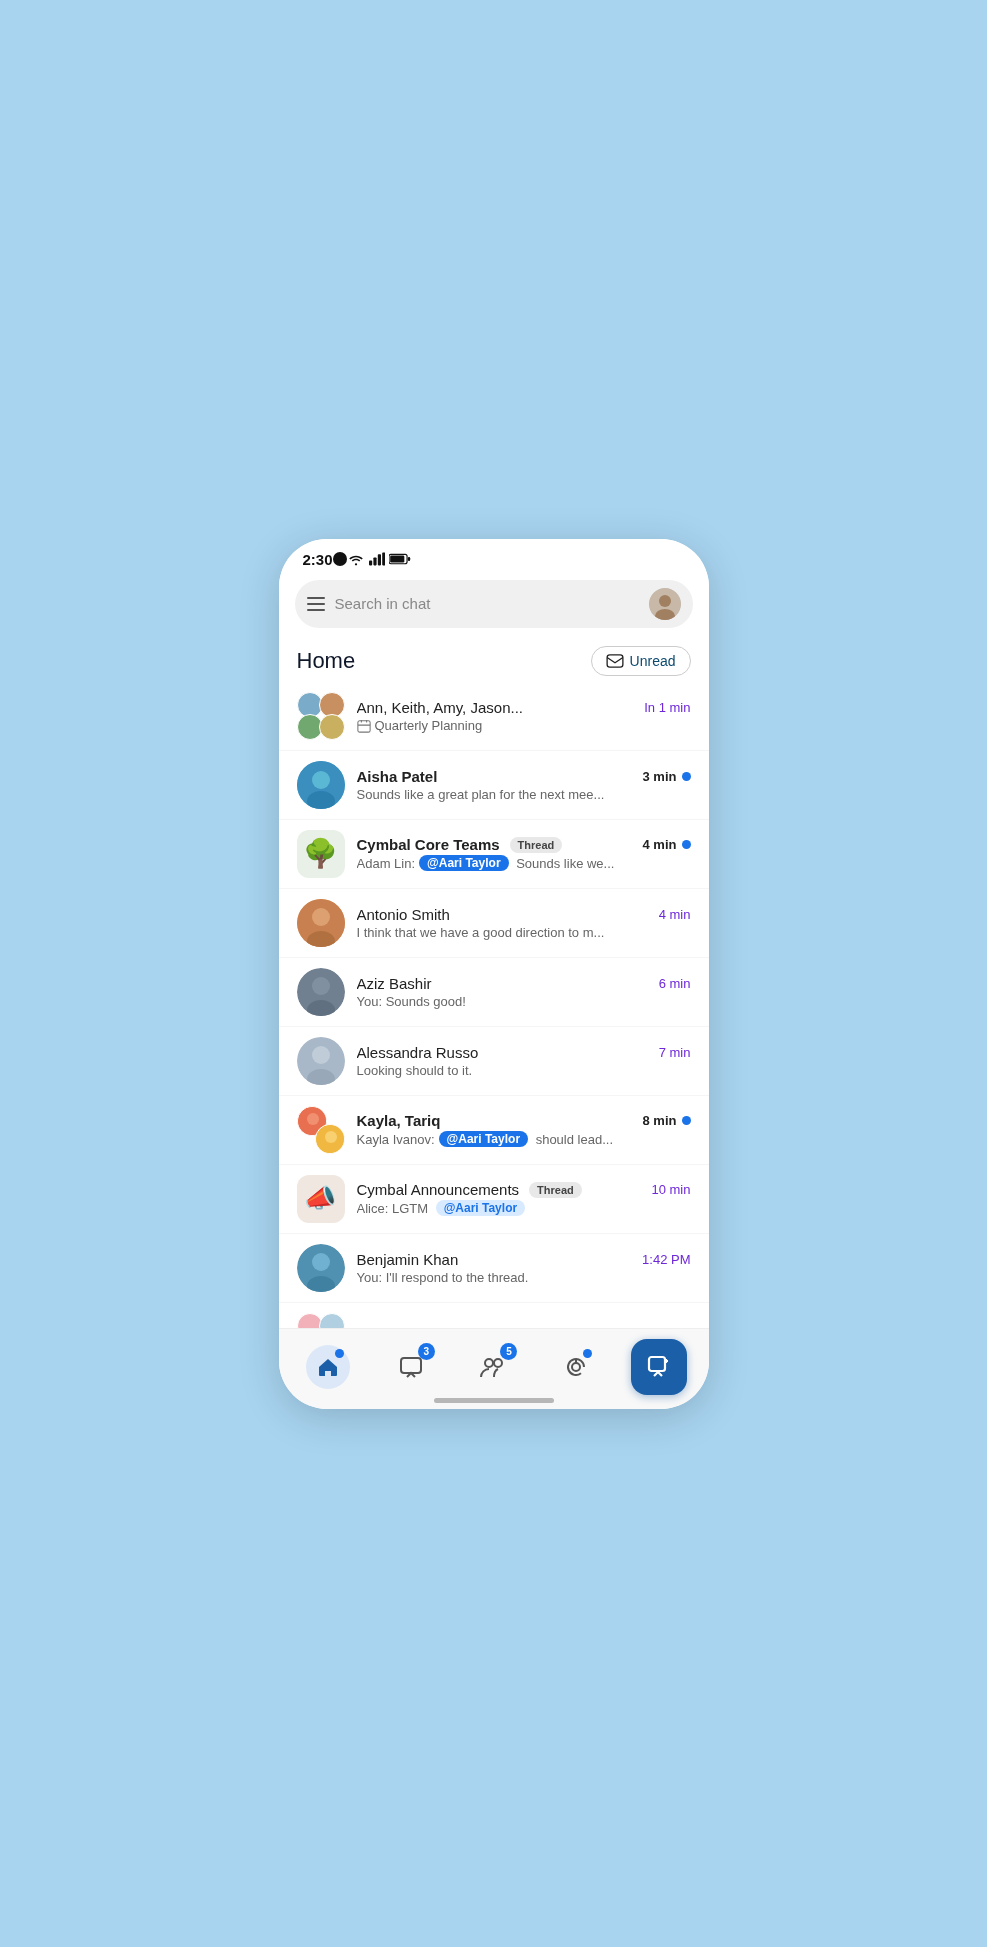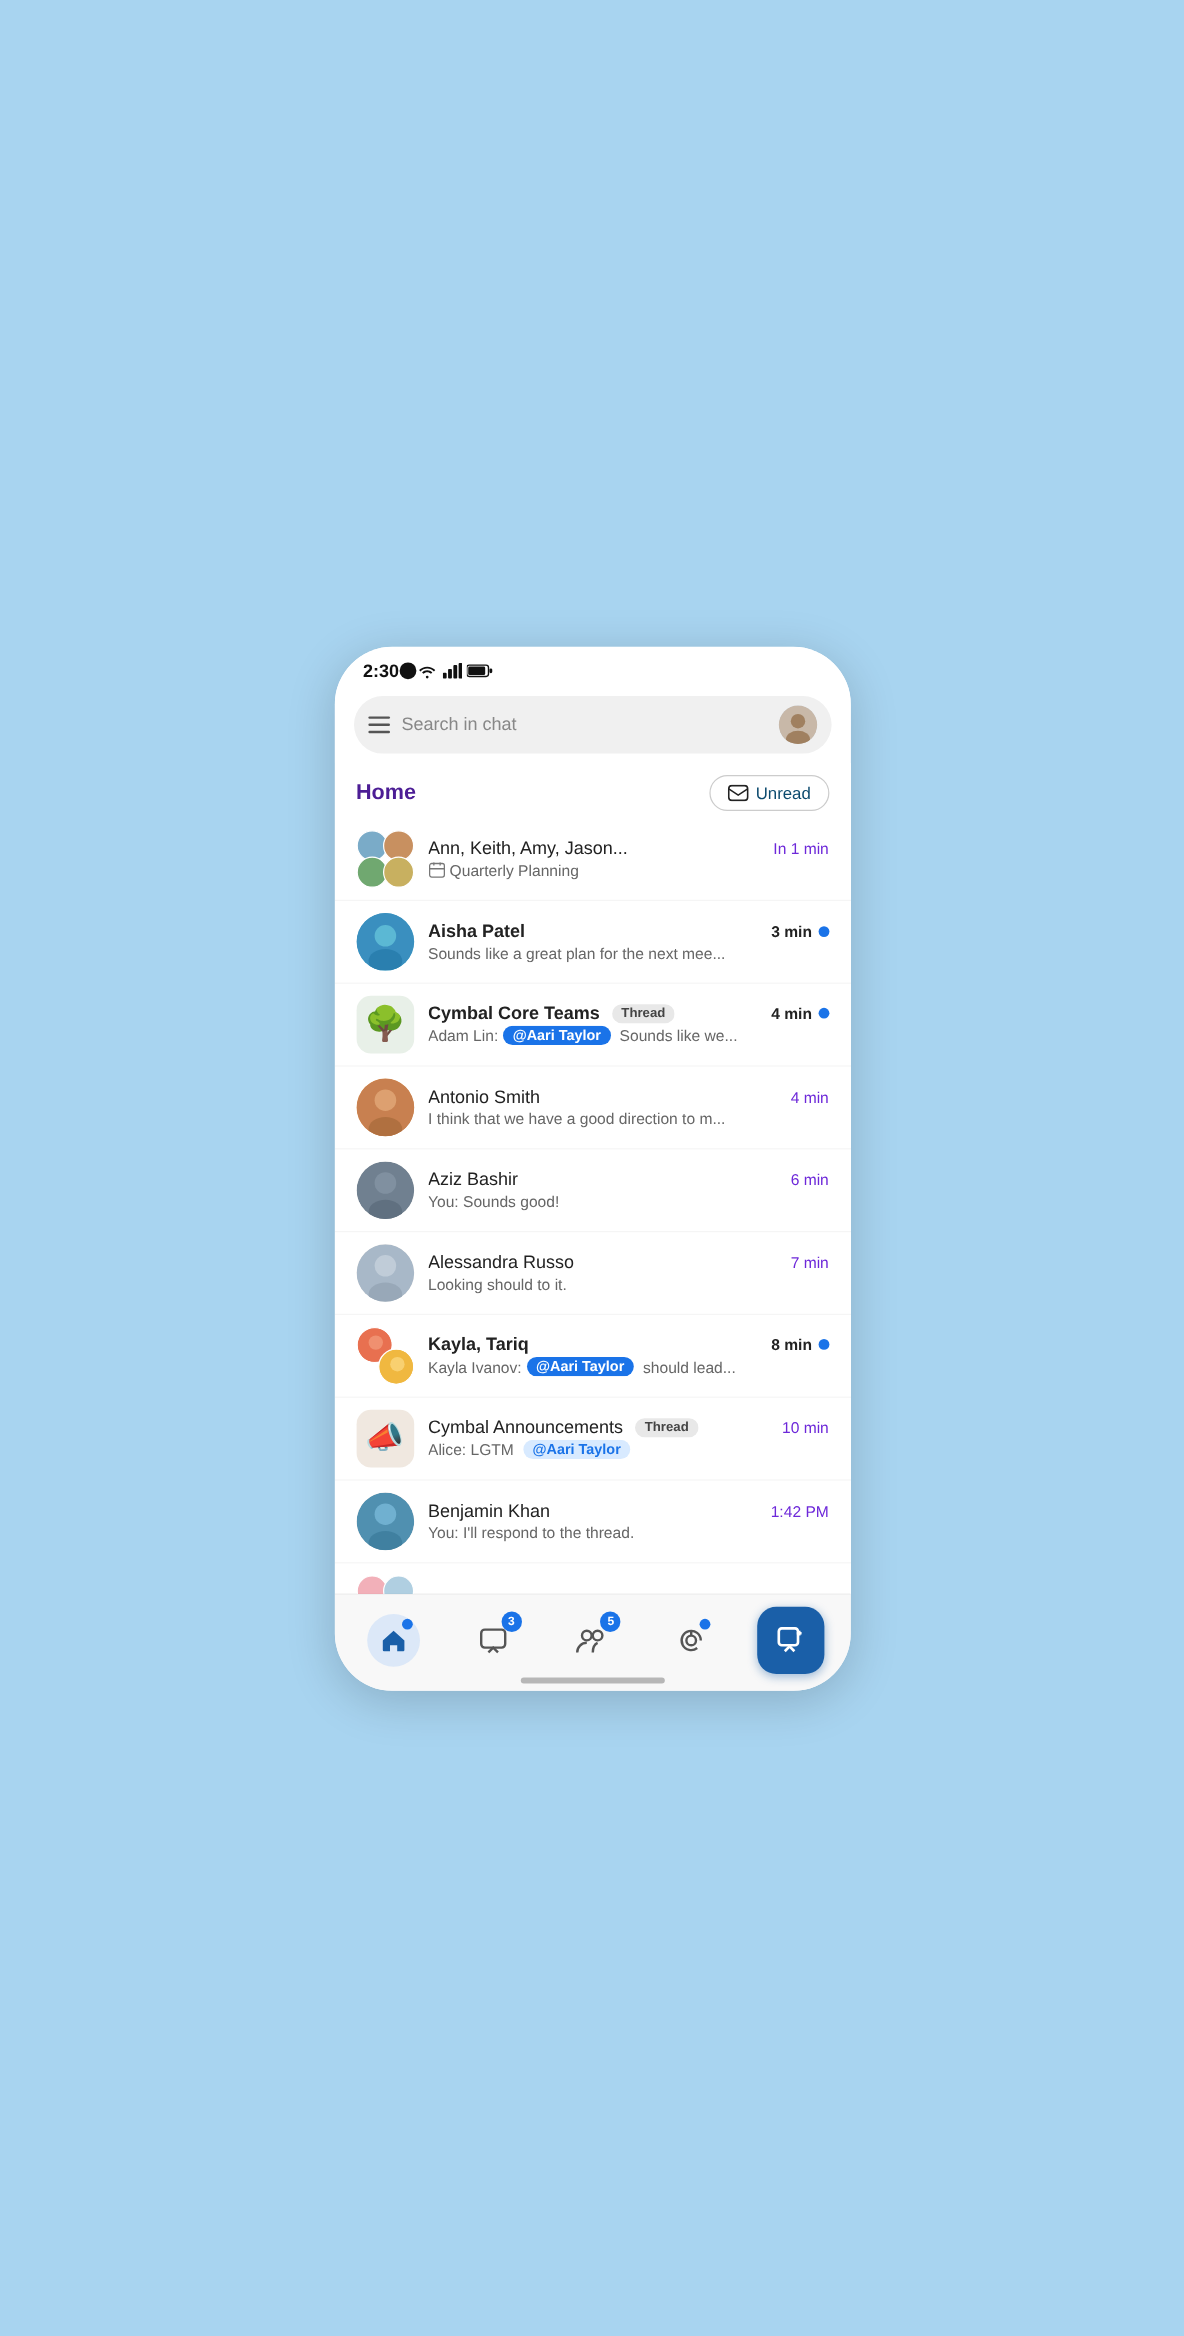--- a/index.html
+++ b/index.html
@@ -101,23 +101,23 @@
     .main-content::-webkit-scrollbar { display: none; }
 
     
     .home-header {
       display: flex;
       justify-content: space-between;
       align-items: center;
       padding: 10px 18px 6px 18px;
     }
     .home-title {
-      font-size: 18px;
-      font-weight: 700;
-      color: #4c1d95;
+      font-size: 22px;
+      font-weight: 400;
+      color: #0f172a;
     }
     .unread-btn {
       display: flex;
       align-items: center;
       gap: 6px;
       border: 1.5px solid #ccc;
       border-radius: 20px;
       padding: 6px 14px;
       font-size: 14px;
       font-weight: 500;
@@ -230,21 +230,21 @@
       border-radius: 50%;
       display: inline-block;
     }
     .chat-preview {
       font-size: 13px;
       color: #666;
       white-space: nowrap;
       overflow: hidden;
       text-overflow: ellipsis;
       display: flex;
-      align-items: center;
+      align-items: flex-end;
       gap: 4px;
     }
     .thread-badge {
       background: #e8e8e8;
       color: #444;
       font-size: 11px;
       font-weight: 600;
       padding: 2px 8px;
       border-radius: 10px;
       margin-left: 6px;

